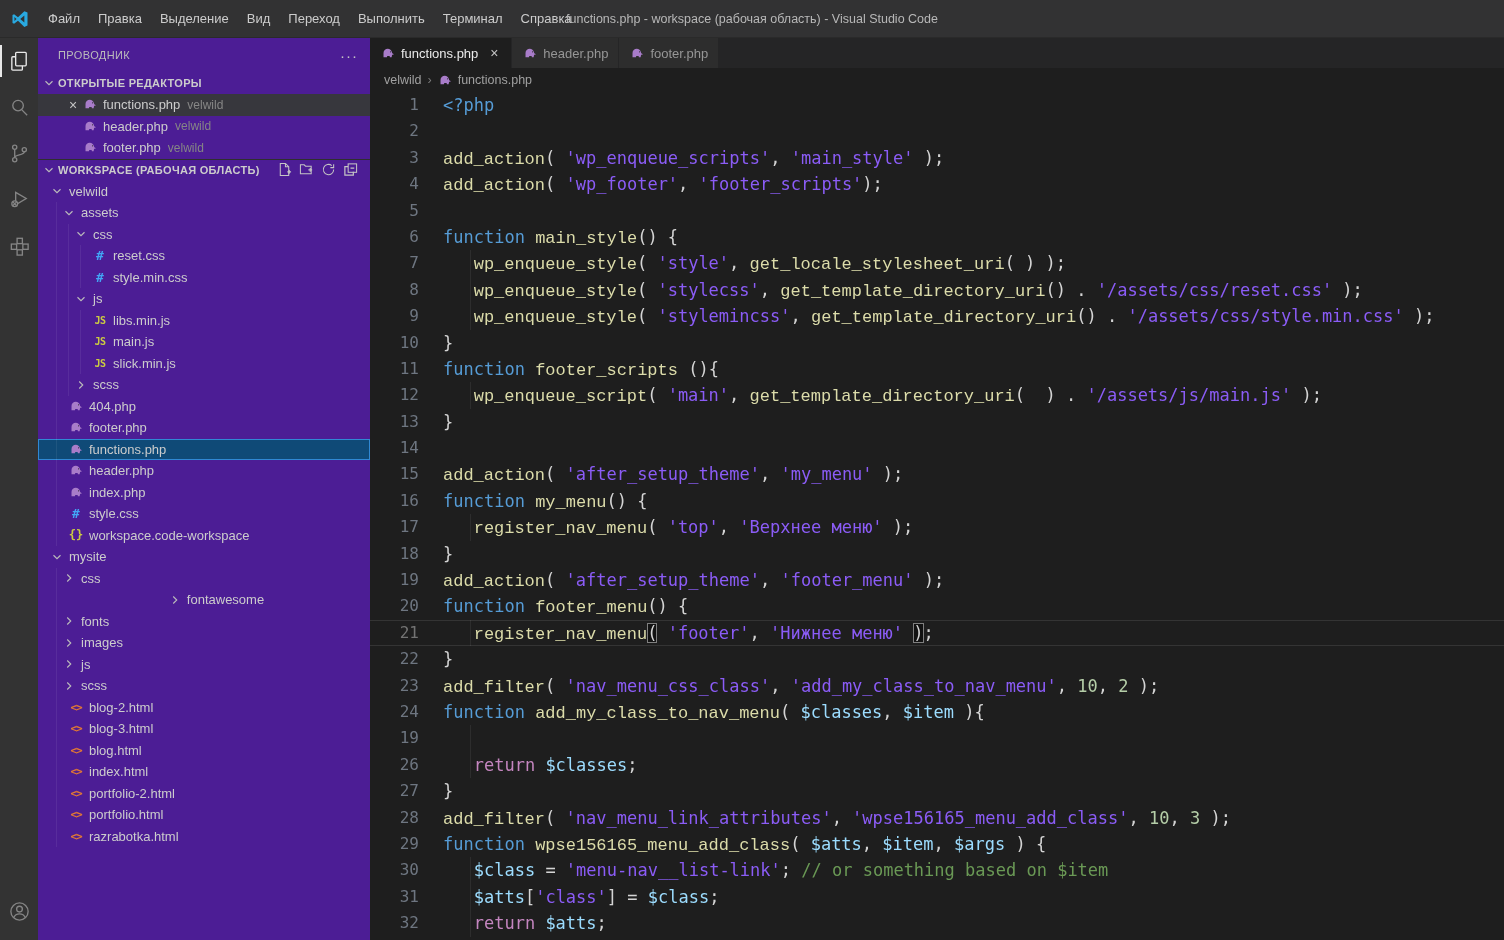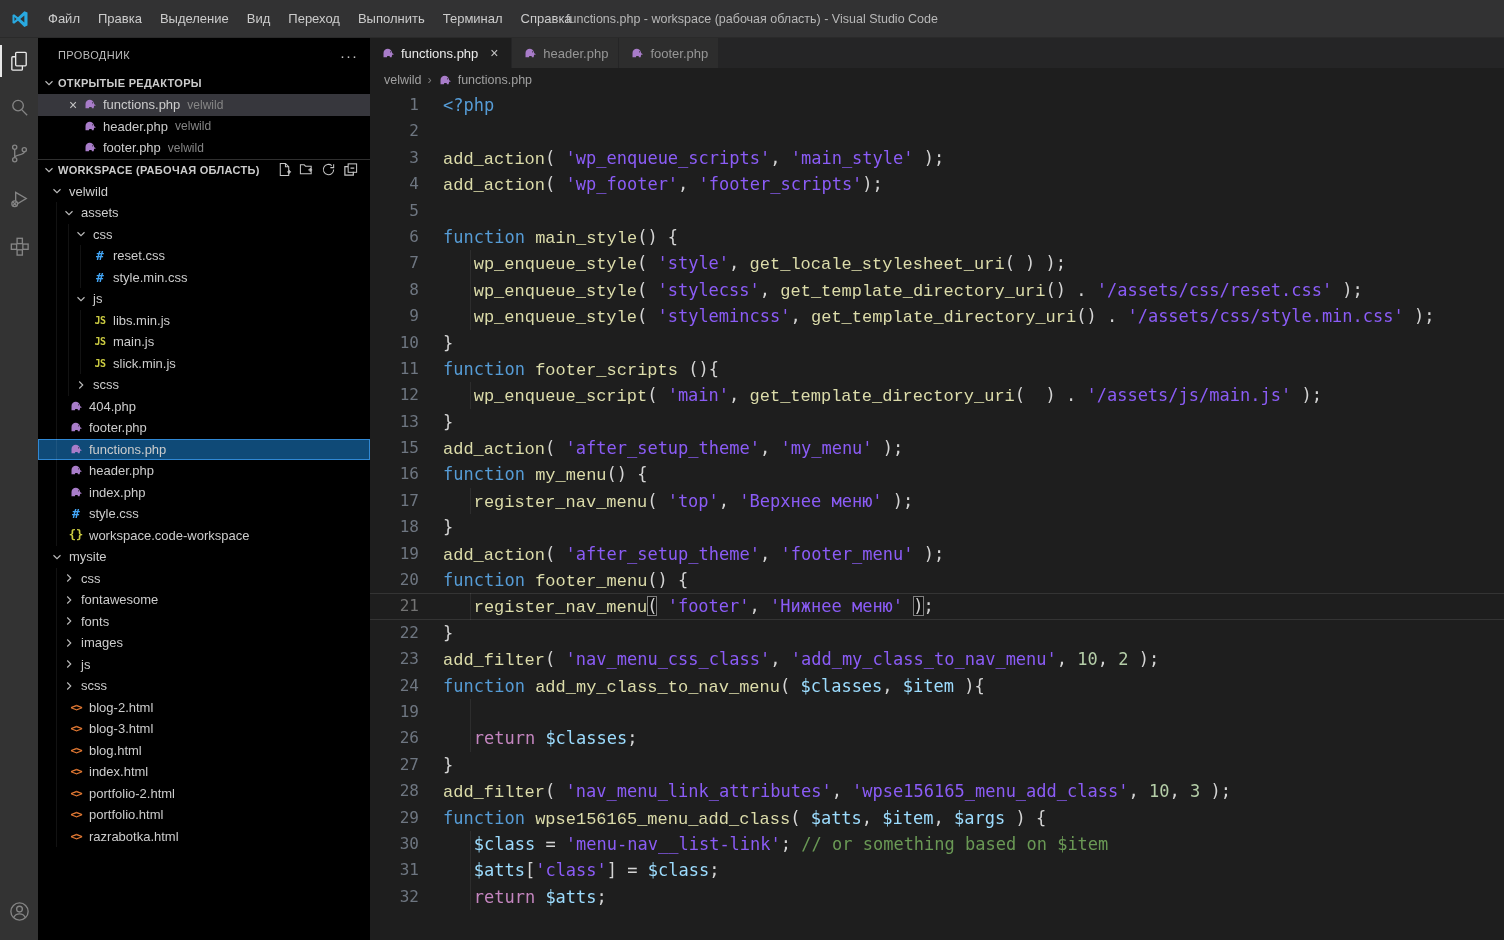--- a/index.html
+++ b/index.html
@@ -18,21 +18,21 @@
   .main{display:flex;height:902px;}
   .activitybar{width:38px;background:#333333;display:flex;flex-direction:column;align-items:center;flex:0 0 auto;}
   .act-item{width:38px;height:46px;display:flex;align-items:center;justify-content:center;position:relative;}
   .act-item svg{width:23px;height:23px;stroke:#858585;fill:none;stroke-width:1.4;}
   .act-item.active svg{stroke:#e9e9e9;}
   .act-item.active:before{content:"";position:absolute;left:0;top:7px;bottom:7px;width:2px;background:#e9e9e9;}
   .act-spacer{flex:1;}
   .act-bottom{margin-bottom:6px;}
 
   
-  .sidebar{width:332px;background:#000000;color:#cccccc;flex:0 0 auto;font-size:13px;overflow:hidden;position:relative;}
+  .sidebar{width:332px;background:#4c1d95;color:#cccccc;flex:0 0 auto;font-size:13px;overflow:hidden;position:relative;}
   .sb-title{height:34px;display:flex;align-items:center;justify-content:space-between;
     padding:0 12px 0 20px;font-size:11px;color:#bbbbbb;letter-spacing:.4px;}
   .sb-more{color:#c5c5c5;font-size:15px;letter-spacing:1px;cursor:default;}
   .sb-sec-head{height:22px;display:flex;align-items:center;font-size:11px;font-weight:bold;
     color:#cccccc;padding-left:4px;letter-spacing:.3px;}
   .sb-sec-head .chev{margin-right:2px;}
   .sb-sec-head.workspace{border-top:1px solid #2f2f2f;justify-content:center;}
   .sec-actions{margin-left:auto;display:flex;align-items:center;gap:7px;padding-right:12px;}
   .sec-actions svg{width:15px;height:15px;stroke:#c5c5c5;fill:none;stroke-width:1.1;}
   .row{height:21.5px;display:flex;align-items:center;position:relative;white-space:nowrap;cursor:default;}
@@ -357,21 +357,21 @@
         </div>
         <div class="row" style="padding-left: 24px;">
           <span class="tguide" style="left:18px"></span>
           <span class="chev ">
             <svg viewBox="0 0 16 16">
               <polyline points="6,4 10,8 6,12"></polyline>
             </svg>
           </span>
           <span class="label">css</span>
         </div>
-        <div class="row" style="padding-left: 24px;">
+        <div class="row" style="padding-left: 24px; justify-content: center;">
           <span class="tguide" style="left:18px"></span>
           <span class="chev ">
             <svg viewBox="0 0 16 16">
               <polyline points="6,4 10,8 6,12"></polyline>
             </svg>
           </span>
           <span class="label">fontawesome</span>
         </div>
         <div class="row" style="padding-left: 24px;">
           <span class="tguide" style="left:18px"></span>
@@ -488,20 +488,21 @@
         <div class="code-line"><span class="num">4</span><span class="src"><span class="tk-fn">add_action</span><span class="tk-pun">( </span><span class="tk-str">'wp_footer'</span><span class="tk-pun">, </span><span class="tk-str">'footer_scripts'</span><span class="tk-pun">);</span></span></div>
         <div class="code-line"><span class="num">5</span><span class="src"></span></div>
         <div class="code-line"><span class="num">6</span><span class="src"><span class="tk-kw">function </span><span class="tk-fn">main_style</span><span class="tk-pun">() {</span></span></div>
         <div class="code-line"><span class="num">7</span><span class="iguide"></span><span class="src"><span class="tk-pun">   </span><span class="tk-fn">wp_enqueue_style</span><span class="tk-pun">( </span><span class="tk-str">'style'</span><span class="tk-pun">, </span><span class="tk-fn">get_locale_stylesheet_uri</span><span class="tk-pun">( ) );</span></span></div>
         <div class="code-line"><span class="num">8</span><span class="iguide"></span><span class="src"><span class="tk-pun">   </span><span class="tk-fn">wp_enqueue_style</span><span class="tk-pun">( </span><span class="tk-str">'stylecss'</span><span class="tk-pun">, </span><span class="tk-fn">get_template_directory_uri</span><span class="tk-pun">() . </span><span class="tk-str">'/assets/css/reset.css'</span><span class="tk-pun"> );</span></span></div>
         <div class="code-line"><span class="num">9</span><span class="iguide"></span><span class="src"><span class="tk-pun">   </span><span class="tk-fn">wp_enqueue_style</span><span class="tk-pun">( </span><span class="tk-str">'stylemincss'</span><span class="tk-pun">, </span><span class="tk-fn">get_template_directory_uri</span><span class="tk-pun">() . </span><span class="tk-str">'/assets/css/style.min.css'</span><span class="tk-pun"> );</span></span></div>
         <div class="code-line"><span class="num">10</span><span class="src"><span class="tk-pun">}</span></span></div>
         <div class="code-line"><span class="num">11</span><span class="src"><span class="tk-kw">function </span><span class="tk-fn">footer_scripts</span><span class="tk-pun"> (){</span></span></div>
         <div class="code-line"><span class="num">12</span><span class="iguide"></span><span class="src"><span class="tk-pun">   </span><span class="tk-fn">wp_enqueue_script</span><span class="tk-pun">( </span><span class="tk-str">'main'</span><span class="tk-pun">, </span><span class="tk-fn">get_template_directory_uri</span><span class="tk-pun">(  ) . </span><span class="tk-str">'/assets/js/main.js'</span><span class="tk-pun"> );</span></span></div>
         <div class="code-line"><span class="num">13</span><span class="src"><span class="tk-pun">}</span></span></div>
+        <div class="code-line"><span class="num">14</span><span class="src"></span></div>
         <div class="code-line"><span class="num">15</span><span class="src"><span class="tk-fn">add_action</span><span class="tk-pun">( </span><span class="tk-str">'after_setup_theme'</span><span class="tk-pun">, </span><span class="tk-str">'my_menu'</span><span class="tk-pun"> );</span></span></div>
         <div class="code-line"><span class="num">16</span><span class="src"><span class="tk-kw">function </span><span class="tk-fn">my_menu</span><span class="tk-pun">() {</span></span></div>
         <div class="code-line"><span class="num">17</span><span class="iguide"></span><span class="src"><span class="tk-pun">   </span><span class="tk-fn">register_nav_menu</span><span class="tk-pun">( </span><span class="tk-str">'top'</span><span class="tk-pun">, </span><span class="tk-str">'Верхнее меню'</span><span class="tk-pun"> );</span></span></div>
         <div class="code-line"><span class="num">18</span><span class="src"><span class="tk-pun">}</span></span></div>
         <div class="code-line"><span class="num">19</span><span class="src"><span class="tk-fn">add_action</span><span class="tk-pun">( </span><span class="tk-str">'after_setup_theme'</span><span class="tk-pun">, </span><span class="tk-str">'footer_menu'</span><span class="tk-pun"> );</span></span></div>
         <div class="code-line"><span class="num">20</span><span class="src"><span class="tk-kw">function </span><span class="tk-fn">footer_menu</span><span class="tk-pun">() {</span></span></div>
         <div class="code-line current"><span class="num">21</span><span class="iguide"></span><span class="src"><span class="tk-pun">   </span><span class="tk-fn">register_nav_menu</span><span class="tk-brk">(</span><span class="tk-pun"> </span><span class="tk-str">'footer'</span><span class="tk-pun">, </span><span class="tk-str">'Нижнее меню'</span><span class="tk-pun"> </span><span class="tk-brk">)</span><span class="tk-pun">;</span></span></div>
         <div class="code-line"><span class="num">22</span><span class="src"><span class="tk-pun">}</span></span></div>
         <div class="code-line"><span class="num">23</span><span class="src"><span class="tk-fn">add_filter</span><span class="tk-pun">( </span><span class="tk-str">'nav_menu_css_class'</span><span class="tk-pun">, </span><span class="tk-str">'add_my_class_to_nav_menu'</span><span class="tk-pun">, </span><span class="tk-num">10</span><span class="tk-pun">, </span><span class="tk-num">2</span><span class="tk-pun"> );</span></span></div>
         <div class="code-line"><span class="num">24</span><span class="src"><span class="tk-kw">function </span><span class="tk-fn">add_my_class_to_nav_menu</span><span class="tk-pun">( </span><span class="tk-var">$classes</span><span class="tk-pun">, </span><span class="tk-var">$item</span><span class="tk-pun"> ){</span></span></div>

